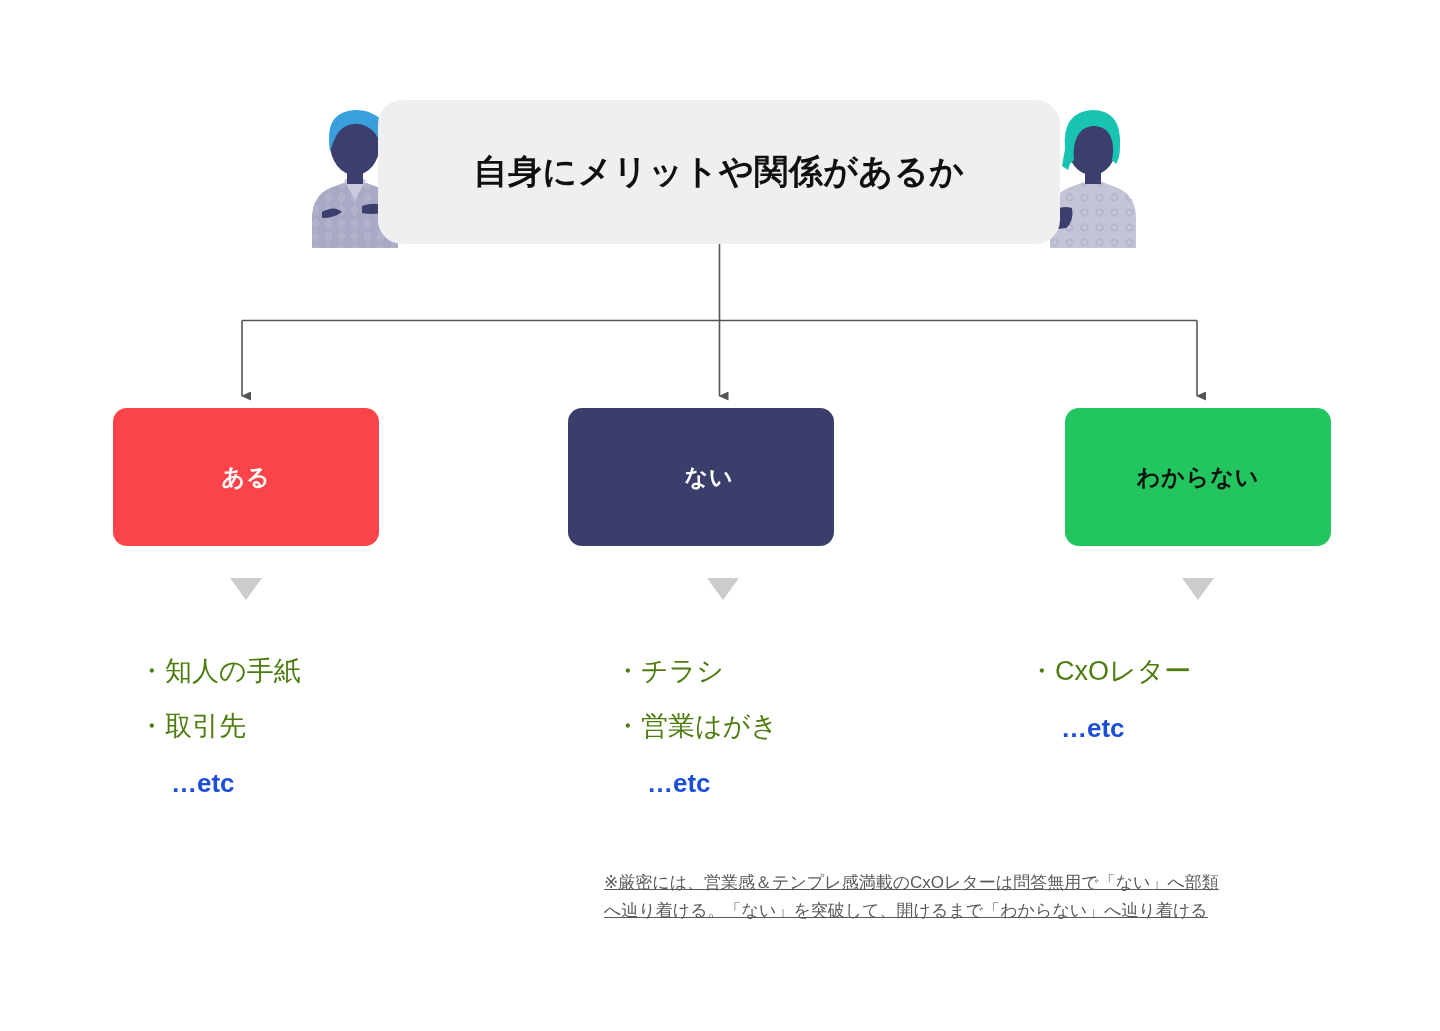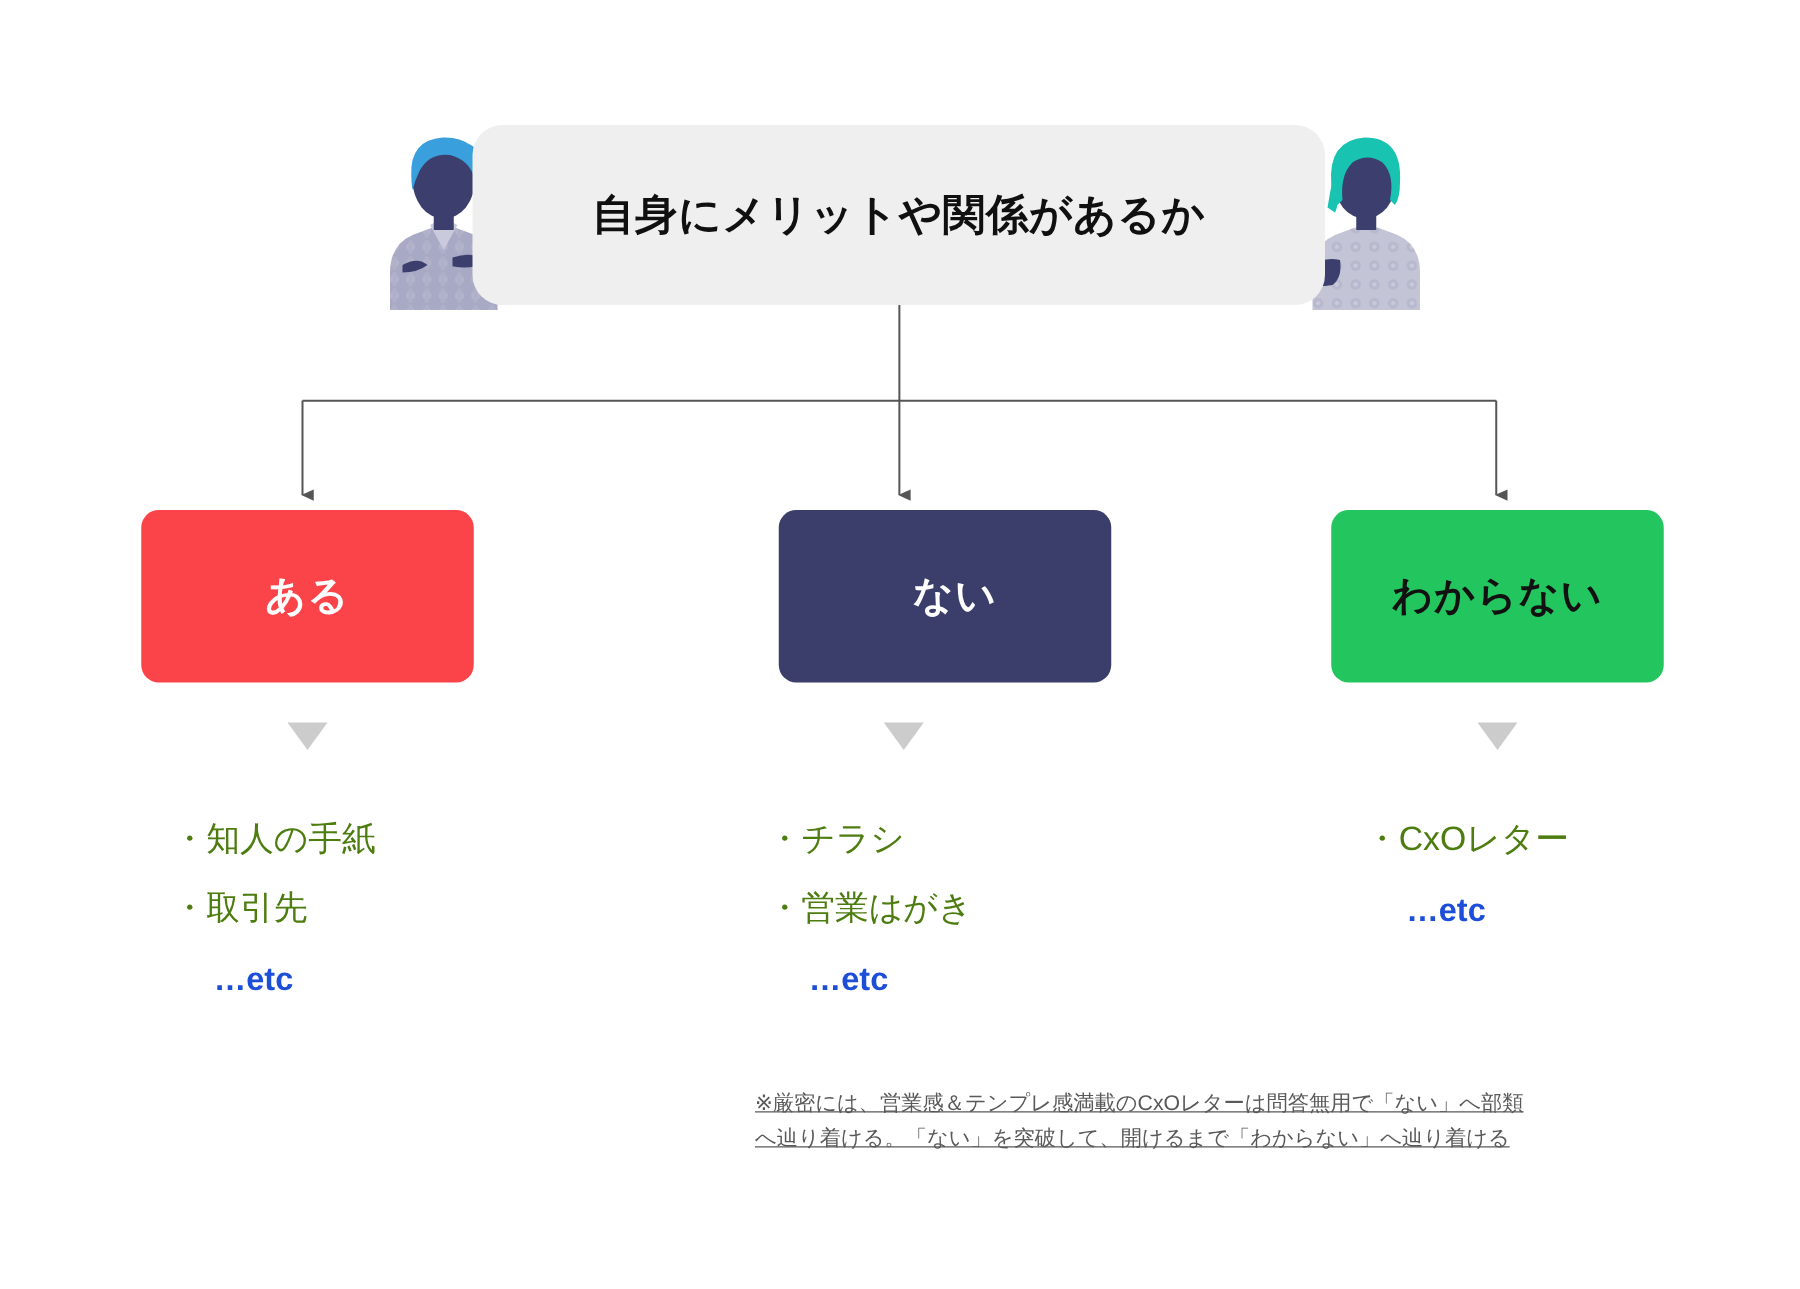--- a/index.html
+++ b/index.html
@@ -69,28 +69,28 @@
     top: 408px;
     width: 266px;
     height: 138px;
     border-radius: 14px;
     display: flex;
     align-items: center;
     justify-content: center;
     box-sizing: border-box;
   }
   .choice-box .label {
-    font-size: 32px;
+    font-size: 23px;
     font-weight: bold;
     letter-spacing: 1px;
     white-space: nowrap;
   }
   .choice-1 { left: 113px; background: #fb4449; }
   .choice-1 .label { color: #ffffff; }
-  .choice-2 { left: 623px; background: #3b3e6b; padding-left: 16px; }
+  .choice-2 { left: 568px; background: #3b3e6b; padding-left: 16px; }
   .choice-2 .label { color: #ffffff; }
   .choice-3 { left: 1065px; background: #22c55e; }
   .choice-3 .label { color: #111111; }
 
   
   .caret {
     position: absolute;
     top: 578px;
     width: 0;
     height: 0;
@@ -102,21 +102,21 @@
   .caret-2 { left: 707px; }
   .caret-3 { left: 1182px; }
 
   
   .item-list {
     position: absolute;
     top: 658px;
   }
   .list-1 { left: 138px; }
   .list-2 { left: 614px; }
-  .list-3 { left: 1092px; }
+  .list-3 { left: 1028px; }
 
   .item-list .bullet-item {
     font-size: 27px;
     color: #4d7c0f;
     line-height: 1.0;
     margin-bottom: 28px;
     white-space: nowrap;
   }
   .item-list .etc-item {
     font-size: 26px;

